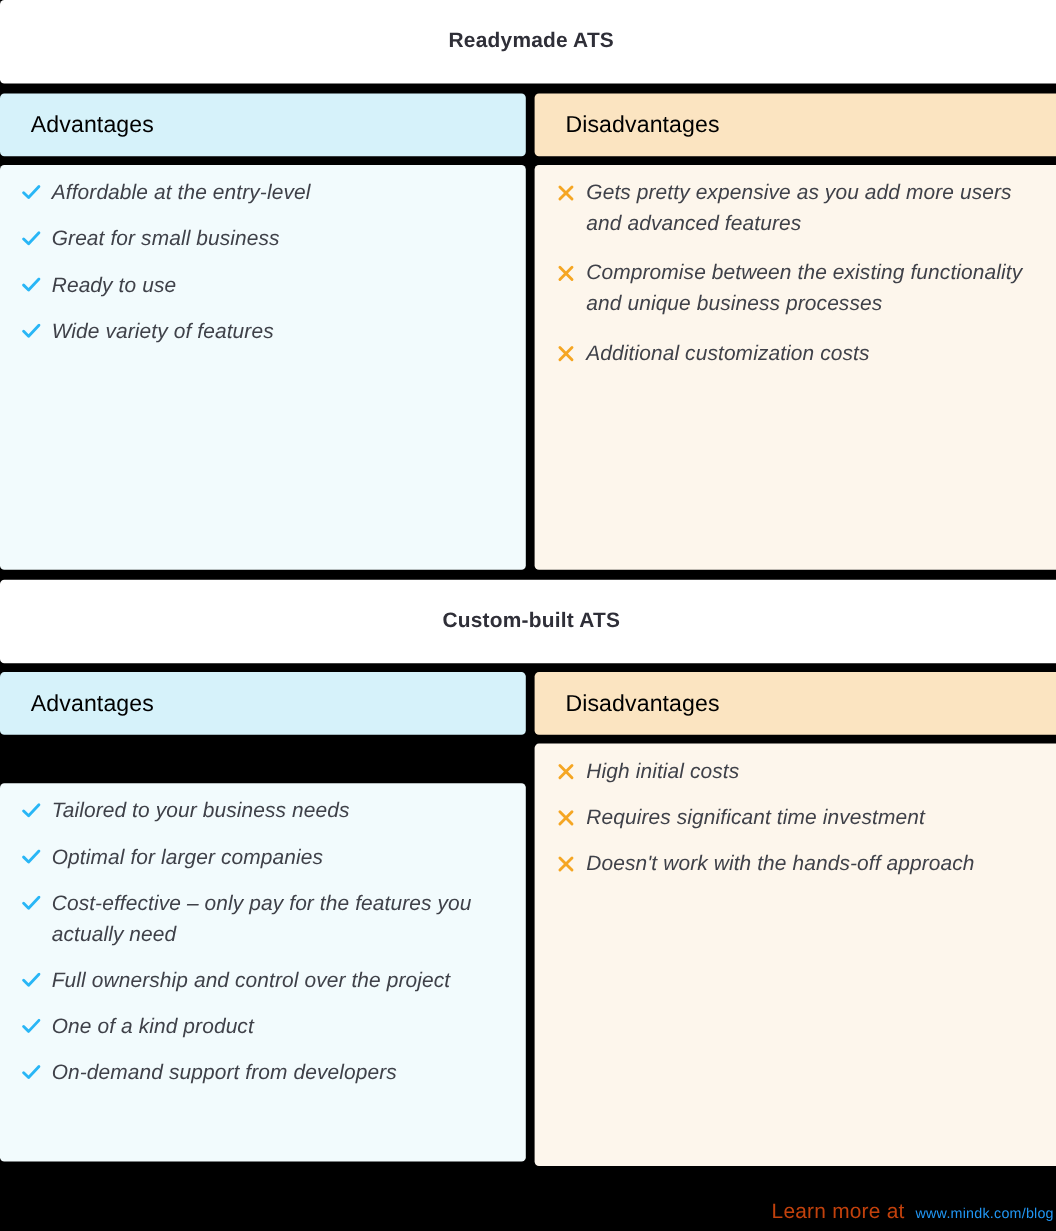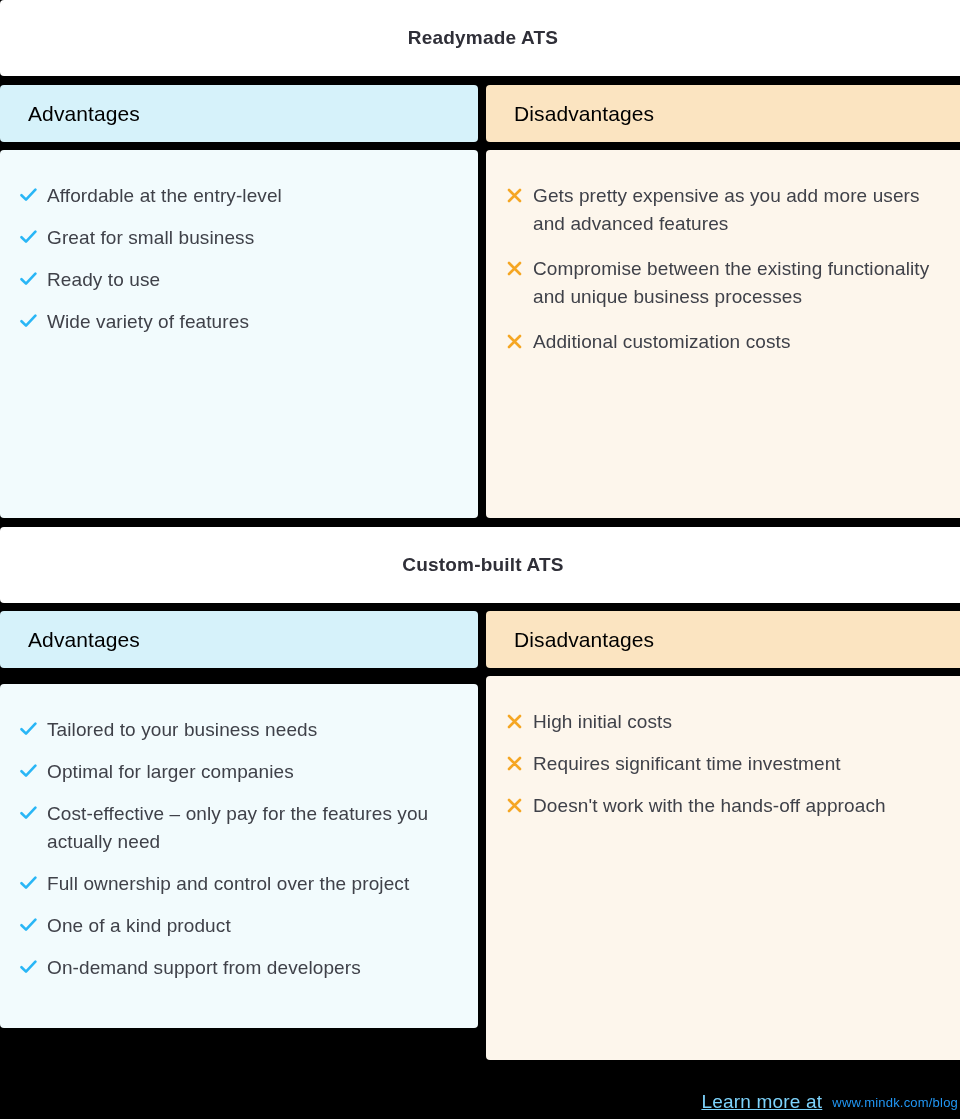--- a/index.html
+++ b/index.html
@@ -60,22 +60,23 @@
     letter-spacing: 0.1px;
   }
 
   .col-head.adv  { left: 0;   width: 478px; background: #d6f2fa; }
   .col-head.dis  { left: 486px; width: 480px; background: #fbe4c1; }
 
   
   .panel {
     position: absolute;
     border-radius: 4px;
-    padding: 32px 18px 16px 18px;
+    padding: 12px 18px 16px 18px;
     overflow: hidden;
+    font-style: italic;
   }
 
   .panel.adv { left: 0;   width: 478px; background: #f2fbfd; }
   .panel.dis { left: 486px; width: 480px; background: #fdf6ec; }
 
   
   ul.feature-list {
     list-style: none;
   }
 
@@ -118,44 +119,43 @@
     height: 34px;
     display: flex;
     align-items: center;
     justify-content: flex-end;
     padding-right: 2px;
     background: #000000;
   }
 
   .footer .learn {
     font-size: 19px;
-    color: #7dd3fc;
+    color: #c2410c;
     letter-spacing: 0.2px;
     margin-right: 10px;
-    text-decoration: underline;
   }
 
   .footer .url {
     font-size: 13px;
     color: #2196f3;
     letter-spacing: 0.2px;
   }
 
   
   #title-1      { top: 0px;   height: 76px; }
   #head-1-adv,
   #head-1-dis   { top: 85px; }
   #panel-1-adv  { top: 150px; height: 368px; }
   #panel-1-dis  { top: 150px; height: 368px; }
 
   
   #title-2      { top: 527px; height: 76px; }
   #head-2-adv,
   #head-2-dis   { top: 611px; }
-  #panel-2-adv  { top: 684px; height: 344px; }
+  #panel-2-adv  { top: 712px; height: 344px; }
   #panel-2-dis  { top: 676px; height: 384px; }
 </style>
 </head>
 <body>
 
 <div class="infographic">
 
   <div class="title-bar" id="title-1">
     <span class="title-text">Readymade ATS</span>
   </div>

